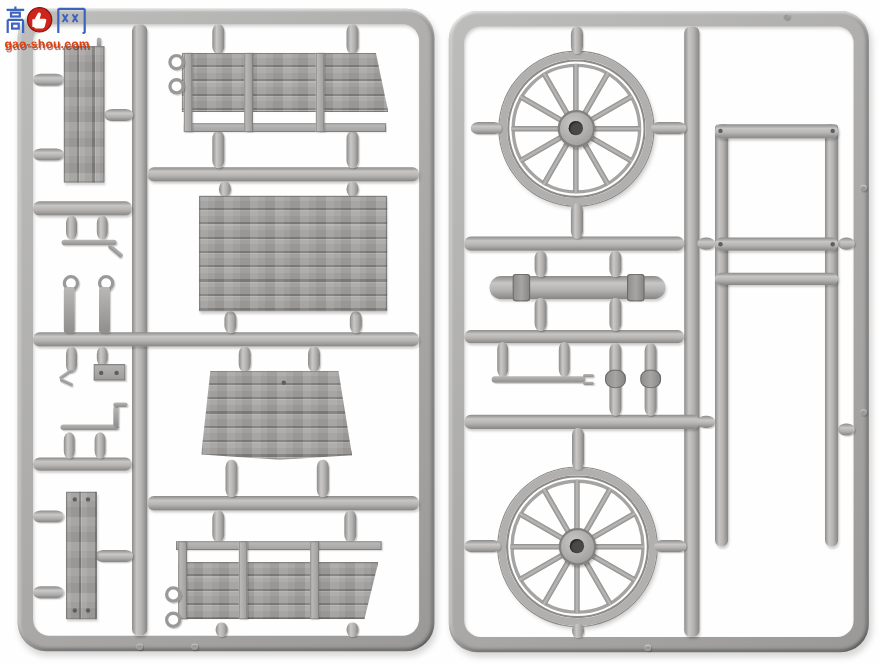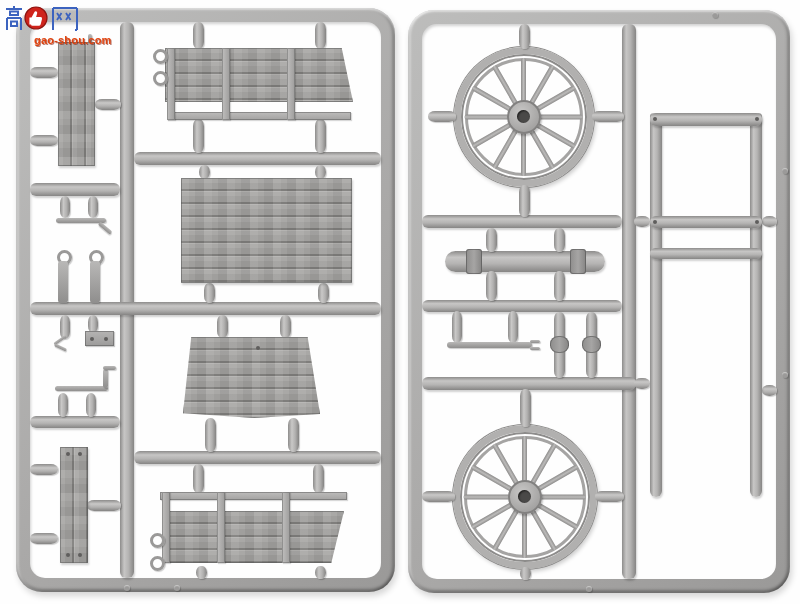--- a/index.html
+++ b/index.html
@@ -60,21 +60,21 @@
   
   .thin{position:absolute;background:linear-gradient(180deg,#b9b8b7,#8f8e8d);border-radius:3px;
         box-shadow:1px 1px 1px rgba(0,0,0,.2);}
   .strap{position:absolute;background:linear-gradient(90deg,#8e8d8c,#a6a5a4 50%,#858483);
         border-radius:3px;box-shadow:inset 0 0 0 1px rgba(70,70,70,.5);}
   .plate{position:absolute;background:linear-gradient(180deg,#b5b4b3,#9c9b9a);
         box-shadow:inset 0 0 0 1px rgba(80,80,80,.5),1px 1px 1px rgba(0,0,0,.2);}
   
   #wm{position:absolute;left:4px;top:5px;z-index:50;}
   #wm .url{margin-top:-2px;font-size:11px;font-weight:bold;letter-spacing:.2px;color:#e2430e;
-           text-shadow:1px 1px 0 rgba(120,20,5,.55);margin-left:30px;}
+           text-shadow:1px 1px 0 rgba(120,20,5,.55);}
 </style>
 </head>
 <body>
 
 <div id="stage">
 
   <div class="frame" style="left:16px;top:8px;width:379px;height:584px;">
     <div class="frame-hole"></div>
   </div>
 

